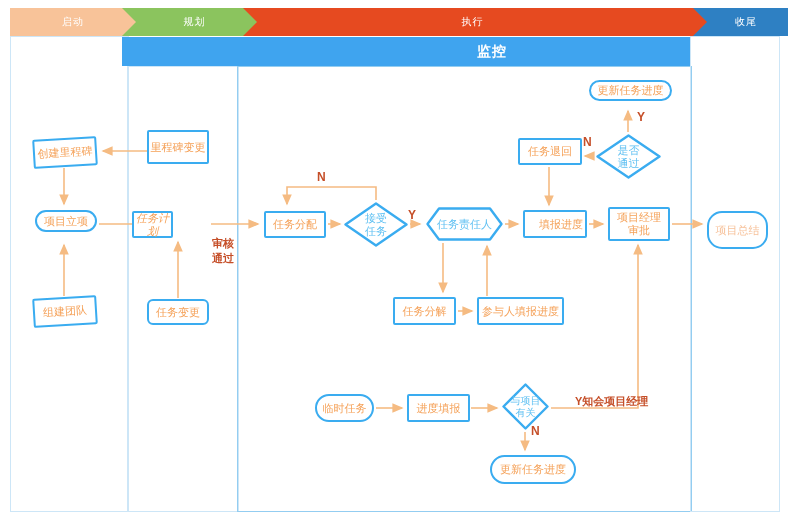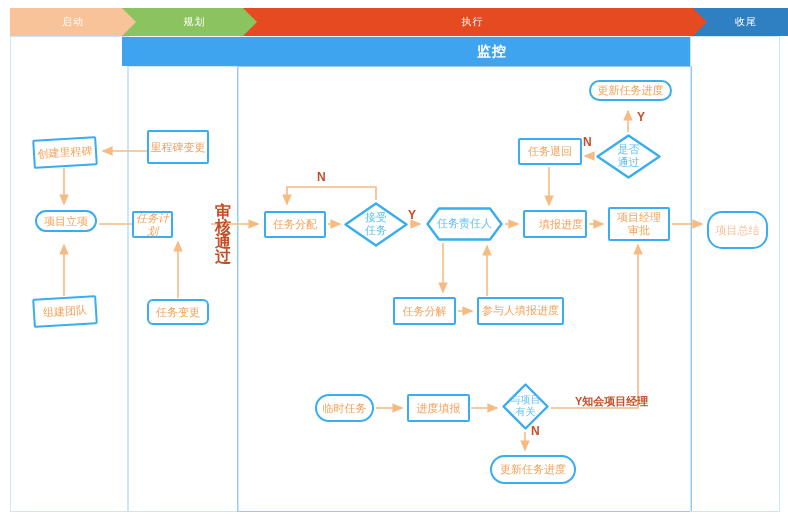--- a/index.html
+++ b/index.html
@@ -23,27 +23,27 @@
   svg.wires{position:absolute;left:0;top:0;z-index:3;}
   .node{position:absolute;z-index:4;display:flex;align-items:center;justify-content:center;
     text-align:center;font-size:11px;color:var(--node-text);background:#fff;
     border:2.5px solid var(--node-border);border-radius:2px;box-sizing:border-box;line-height:13px;}
   .node .lbl{white-space:pre-line;}
   .stadium{border-radius:15px;}
   .noborder{border:none;background:transparent;}
   .node svg.shape{position:absolute;left:0;top:0;width:100%;height:100%;}
   .node svg.shape polygon{fill:#fff;stroke:var(--node-border);stroke-width:2.4;stroke-linejoin:round;}
   .node .lbl{position:relative;z-index:2;}
-  .decision{color:var(--decision-text);font-family:Liberation Mono, monospace;}
+  .decision{color:var(--decision-text);}
   .pale{color:var(--node-text-pale);}
   .slant{transform:rotate(-3.5deg);}
   .elabel{position:absolute;z-index:5;color:var(--label-red);font-size:12px;font-weight:bold;
     white-space:pre-line;text-align:center;line-height:15px;}
   .elabel.small{font-size:11px;font-weight:bold;letter-spacing:0;}
-  .elabel.mid{font-size:16px;}
+  .elabel.mid{font-size:11px;margin-top:32px;}
 </style>
 </head>
 <body>
 
 <div class="canvas">
 
   <div class="col" style="left:10px;top:36px;width:117px;height:474px;"></div>
   <div class="col" style="left:127px;top:66px;width:110px;height:444px;"></div>
   <div class="col strong" style="left:237px;top:66px;width:453px;height:444px;"></div>
   <div class="col" style="left:690px;top:36px;width:88px;height:474px;"></div>
@@ -152,21 +152,21 @@
     <span class="lbl">是否
 通过</span>
   </div>
 
   <div class="node stadium" style="left:589px;top:80px;width:83px;height:21px;">
       <span class="lbl">更新任务进度</span>
     </div>
   <div class="node" style="left:393px;top:297px;width:63px;height:28px;">
       <span class="lbl">任务分解</span>
     </div>
-  <div class="node" style="left:477px;top:297px;width:87px;height:28px;font-family:Liberation Mono, monospace;">
+  <div class="node" style="left:477px;top:297px;width:87px;height:28px;">
       <span class="lbl">参与人填报进度</span>
     </div>
   <div class="node stadium" style="left:315px;top:394px;width:59px;height:28px;">
       <span class="lbl">临时任务</span>
     </div>
   <div class="node" style="left:407px;top:394px;width:63px;height:28px;">
       <span class="lbl">进度填报</span>
     </div>
 
   <div class="node noborder decision" style="left:502px;top:383px;width:47px;height:47px;font-size:10px;line-height:12px;">

